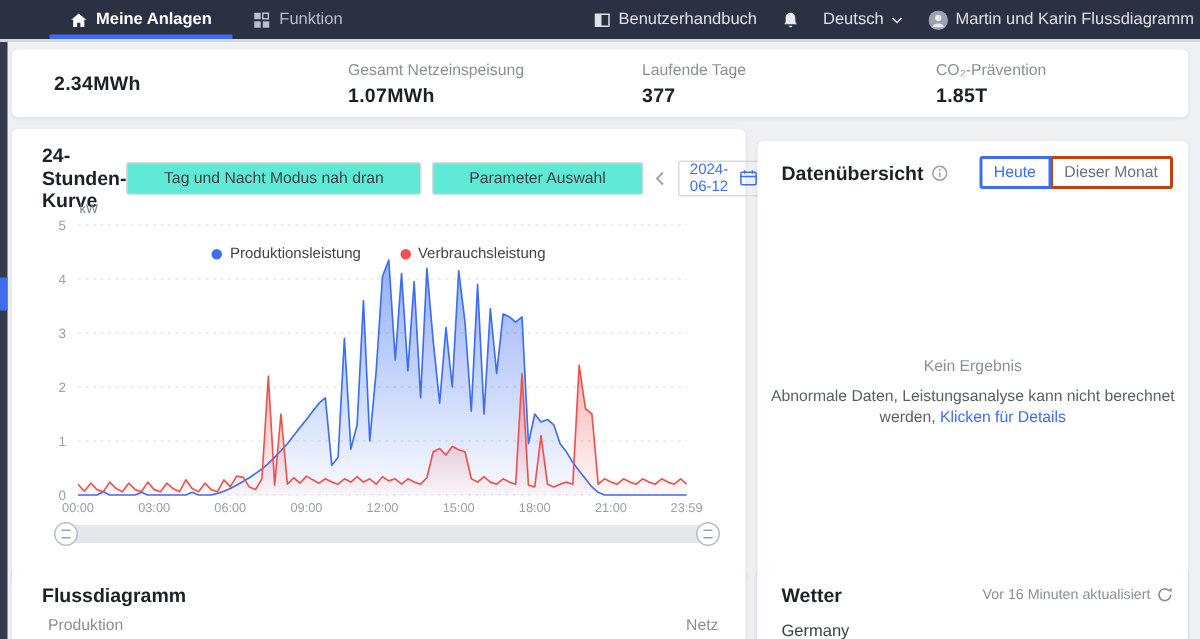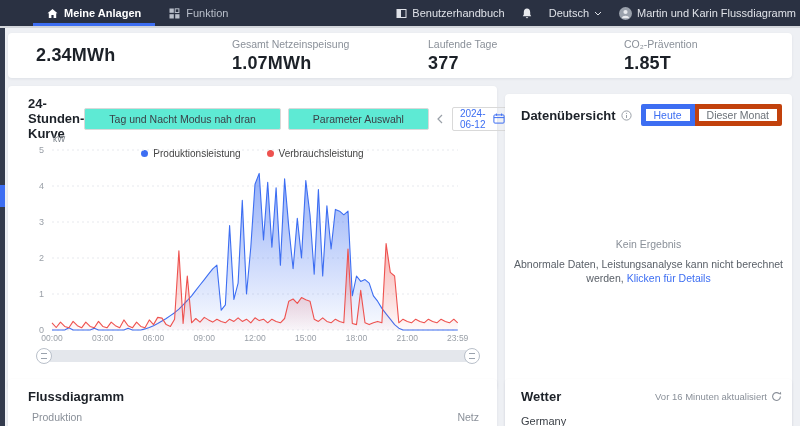--- a/index.html
+++ b/index.html
@@ -21,46 +21,46 @@
   .topline{position:absolute;top:26px;left:0;right:0;height:2px;background:#d3d6db;}
   
   .rail{position:absolute;left:0;top:28px;bottom:0;width:5px;background:#333b4d;z-index:9;}
   .rail-thumb{position:absolute;left:0;top:185px;width:5px;height:22px;background:#3d6ef2;z-index:10;}
   
   .card{position:absolute;background:#fff;border-radius:4px;box-shadow:0 1px 3px rgba(20,30,50,.07);}
   
   #stats{left:8px;top:33px;width:784px;height:45px;display:flex;align-items:center;}
   .stat{flex:1;padding-left:28px;}
   .stat-label{display:block;font-size:10.5px;color:#8a9099;margin-bottom:3px;}
-  .stat-value{display:block;font-size:18px;font-weight:bold;color:#1c2128;letter-spacing:.2px;}
+  .stat-value{display:block;font-size:13px;font-weight:bold;color:#1c2128;letter-spacing:.2px;}
   
   #curve{left:8px;top:86px;width:489px;height:303px;}
   .curve-head{display:flex;align-items:center;padding:10px 11px 0 20px;}
   h2{margin:0;font-size:13px;font-weight:bold;color:#1c2128;}
   .curve-controls{margin-left:auto;display:flex;align-items:center;gap:7px;}
   .btn{border:1px solid #d9d9d9;background:#5eead4;border-radius:2px;font-size:10.5px;color:#3a3f46;
     height:22px;display:flex;align-items:center;padding:0 24px;cursor:pointer;white-space:nowrap;}
   .chev-btn{background:none;border:none;padding:0 1px;cursor:pointer;display:flex;align-items:center;}
   .date-box{border:1px solid #d9d9d9;border-radius:2px;height:22px;display:flex;align-items:center;
     gap:8px;padding:0 7px;color:#3d6ef2;font-size:10px;cursor:pointer;}
   .legend{display:flex;justify-content:center;gap:26px;margin-top:7px;}
-  .legend-item{display:flex;align-items:center;gap:5px;font-size:10px;color:#444;cursor:pointer;}
+  .legend-item{display:flex;align-items:center;gap:5px;font-size:10px;color:#444;cursor:pointer;margin-top:16px;}
   .legend-dot{width:7px;height:7px;border-radius:50%;background:#999;}
   .chart-wrap{position:absolute;left:10px;top:47px;width:476px;height:212px;}
   .slider{position:absolute;left:28px;top:262px;width:444px;height:16px;cursor:pointer;}
   .slider-track{position:absolute;left:7px;right:7px;top:2px;height:12px;background:#e4e7ec;border-radius:6px;}
   .slider-handle{position:absolute;top:0;width:16px;height:16px;border-radius:50%;background:#fff;
     border:1px solid #b9c0ca;box-sizing:border-box;display:flex;align-items:center;justify-content:center;cursor:ew-resize;}
   .slider-handle.hl{left:0;} .slider-handle.hr{right:0;}
   .handle-bars{width:6px;height:4px;border-top:1px solid #9aa2ad;border-bottom:1px solid #9aa2ad;}
   
   #overview{left:505px;top:94px;width:287px;height:365px;}
   .ov-head{display:flex;align-items:center;gap:5px;padding:10px 10px 0 16px;}
   .seg{margin-left:auto;display:flex;}
-  .seg-btn{height:22px;padding:0 8px;font-size:10.5px;border:5px solid #c2410c;background:#fff;
+  .seg-btn{height:22px;padding:0 8px;font-size:10.5px;border:2px solid #c2410c;background:#fff;
     color:#6b7178;display:flex;align-items:center;cursor:pointer;}
   .seg-btn.first{border-radius:2px 0 0 2px;}
   .seg-btn.last{border-radius:0 2px 2px 0;margin-left:-1px;}
   .seg-btn.active{border-color:#3d6ef2;color:#3d6ef2;z-index:1;position:relative;}
   .empty{position:absolute;left:8px;right:8px;top:144px;text-align:center;}
   .empty-title{font-size:10.5px;color:#8a9099;margin-bottom:7px;}
   .empty-msg{font-size:10.5px;color:#5a6068;line-height:1.35;}
   .empty-msg a{color:#3d6ef2;text-decoration:none;cursor:pointer;}
   
   #flow{left:8px;top:379px;width:489px;height:110px;}

